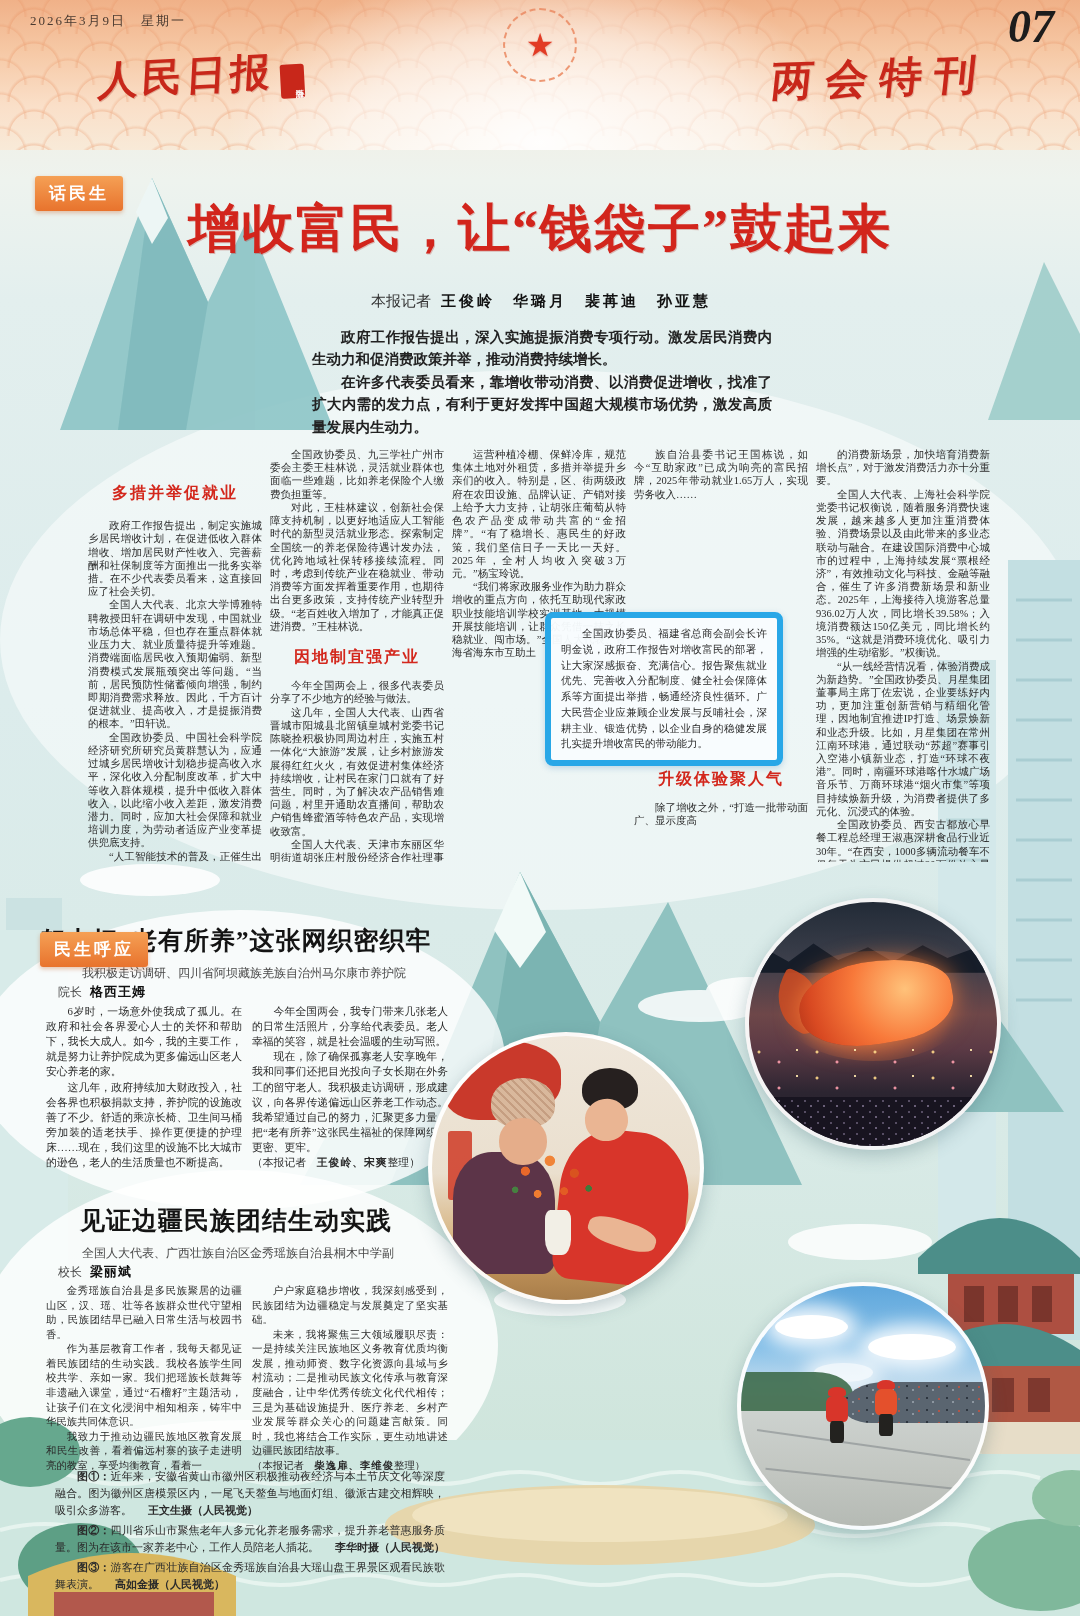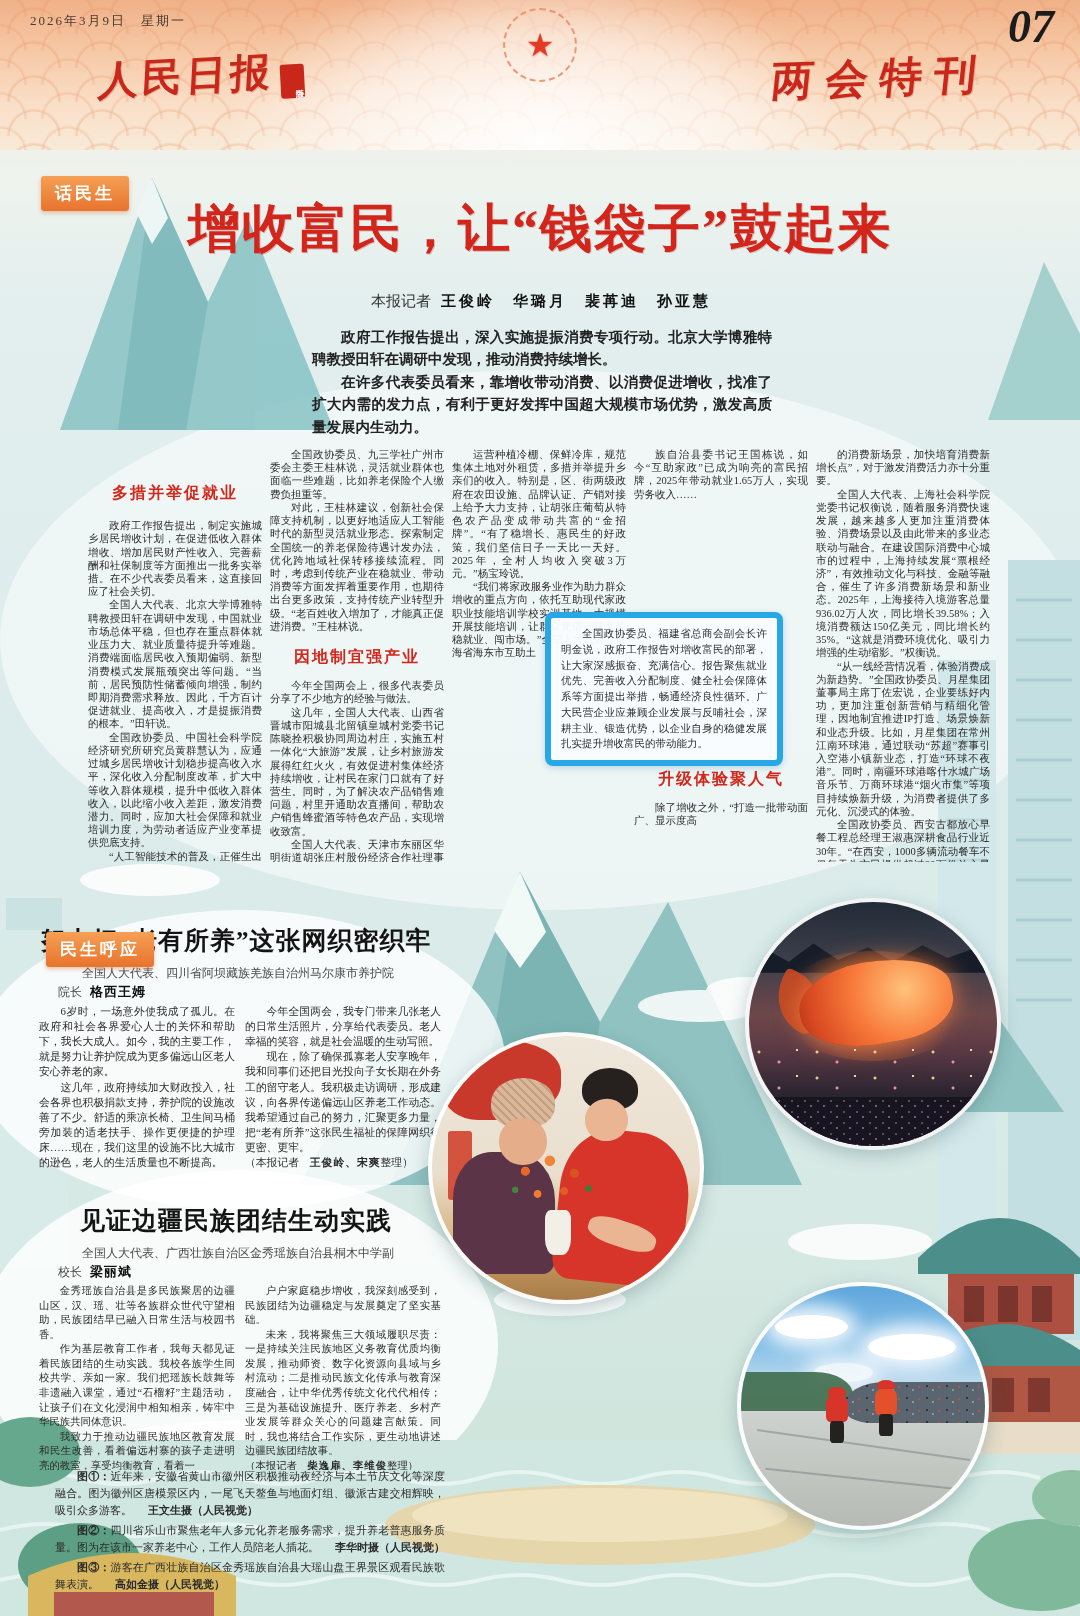--- a/index.html
+++ b/index.html
@@ -28,21 +28,21 @@
   .star-ring{position:absolute;left:503px;top:8px;width:74px;height:74px;border:2px dashed rgba(236,142,104,.9);border-radius:50%;display:flex;align-items:center;justify-content:center;}
   .star-glyph{font-size:32px;color:#e23b24;text-shadow:0 1px 2px rgba(180,40,20,.4);font-family:"DejaVu Sans",sans-serif;}
   .brand{position:absolute;left:98px;top:48px;transform:rotate(-3deg);display:flex;align-items:flex-end;gap:6px;}
   .brand-name{font-size:40px;font-weight:900;color:#c8271a;letter-spacing:4px;transform:skewX(-6deg);text-shadow:1px 1px 0 rgba(160,30,15,.25);}
   .brand-seal{display:inline-block;width:24px;height:34px;background:#c8271a;color:#fff;font-size:9px;line-height:11px;writing-mode:vertical-rl;text-align:center;border-radius:3px;padding-top:2px;font-family:"Liberation Sans",sans-serif;}
   .special{position:absolute;right:92px;top:50px;font-size:42px;font-weight:900;color:#c8271a;letter-spacing:12px;transform:skewX(-8deg) rotate(-2deg);text-shadow:1px 1px 0 rgba(160,30,15,.2);}
 
   
   .tag{position:absolute;z-index:3;background:linear-gradient(180deg,#f5a055,#e8732d);color:#fff;
     font-family:"Liberation Sans",sans-serif;font-weight:bold;font-size:17px;letter-spacing:3px;
-    padding:6px 14px;border-radius:3px;box-shadow:0 2px 4px rgba(200,90,30,.35);margin-left:6px;}
+    padding:6px 14px;border-radius:3px;box-shadow:0 2px 4px rgba(200,90,30,.35);}
   .tag-hua{left:35px;top:176px;}
   .tag-min{left:40px;top:932px;}
 
   
   .feature-title{position:absolute;z-index:2;left:80px;top:194px;width:920px;margin:0;text-align:center;
     font-size:52px;font-weight:900;color:#d2251c;letter-spacing:2px;text-shadow:1px 1px 0 rgba(170,25,15,.25);}
   .feature-byline{position:absolute;z-index:2;left:310px;top:292px;width:462px;margin:0;text-align:center;
     font-size:15px;color:#333;}
   .feature-byline b{margin-left:10px;letter-spacing:3px;color:#111;}
   .lead{position:absolute;z-index:2;left:312px;top:326px;width:460px;font-size:14.5px;font-weight:bold;
@@ -66,21 +66,21 @@
   .r-title{position:absolute;z-index:2;left:40px;width:392px;margin:0;text-align:center;
     font-size:25px;font-weight:900;color:#141414;letter-spacing:1px;}
   .r1-title{top:924px;}
   .r2-title{top:1204px;}
   .r-byline{position:absolute;z-index:2;left:58px;width:376px;margin:0;font-size:12px;color:#4a4a4a;line-height:1.5;}
   .r1-byline{top:964px;}
   .r2-byline{top:1244px;}
   .r-byline .bl1{display:block;text-indent:2em;}
   .r-byline .role{margin-right:8px;}
   .r-byline .author{font-weight:bold;color:#111;font-size:13px;letter-spacing:1px;}
-  .r-body{position:absolute;z-index:2;left:39px;width:402px;display:flex;gap:10px;
+  .r-body{position:absolute;z-index:2;left:46px;width:402px;display:flex;gap:10px;
     font-size:10.8px;line-height:1.4;color:#2b2b2b;}
   .r1-body{top:1004px;height:192px;overflow:hidden;}
   .r2-body{top:1284px;height:186px;overflow:hidden;font-size:10.4px;}
   .r-body .rcol{flex:1;overflow:hidden;}
   .r-body p{margin:0;text-indent:2em;text-align:justify;}
   .credit{margin-top:2px;text-align:right;text-indent:0 !important;}
   .credit b{letter-spacing:1px;}
 
   
   .captions{position:absolute;z-index:2;left:55px;top:1468px;width:390px;font-size:11px;line-height:1.55;color:#2b2b2b;}
@@ -252,21 +252,21 @@
       <span class="brand-seal">海外版</span>
     </div>
     <div class="special">两会特刊</div>
   </header>
 
   <section>
     <div class="tag tag-hua">话民生</div>
     <h1 class="feature-title">增收富民，让“钱袋子”鼓起来</h1>
     <p class="feature-byline"><span>本报记者</span><b>王俊岭　华璐月　裴苒迪　孙亚慧</b></p>
     <div class="lead">
-      <p>政府工作报告提出，深入实施提振消费专项行动。北京大学博雅特聘教授田轩在调研中发现，推动消费持续增长。</p>
+      <p>政府工作报告提出，深入实施提振消费专项行动。激发居民消费内生动力和促消费政策并举，推动消费持续增长。</p>
       <p>在许多代表委员看来，靠增收带动消费、以消费促进增收，找准了扩大内需的发力点，有利于更好发挥中国超大规模市场优势，激发高质量发展内生动力。</p>
     </div>
 
     <div class="body-cols">
       <div class="col">
         <h3 class="subhead first">多措并举促就业</h3>
         <p>政府工作报告提出，制定实施城乡居民增收计划，在促进低收入群体增收、增加居民财产性收入、完善薪酬和社保制度等方面推出一批务实举措。在不少代表委员看来，这直接回应了社会关切。</p>
         <p>全国人大代表、北京大学博雅特聘教授田轩在调研中发现，中国就业市场总体平稳，但也存在重点群体就业压力大、就业质量待提升等难题。消费端面临居民收入预期偏弱、新型消费模式发展瓶颈突出等问题。“当前，居民预防性储蓄倾向增强，制约即期消费需求释放。因此，千方百计促进就业、提高收入，才是提振消费的根本。”田轩说。</p>
         <p>全国政协委员、中国社会科学院经济研究所研究员黄群慧认为，应通过城乡居民增收计划稳步提高收入水平，深化收入分配制度改革，扩大中等收入群体规模，提升中低收入群体收入，以此缩小收入差距，激发消费潜力。同时，应加大社会保障和就业培训力度，为劳动者适应产业变革提供兜底支持。</p>
         <p>“人工智能技术的普及，正催生出规模庞大的AI赋能型灵活就业群体。在文案、设计、编程、营销等领域，一人公司、小微工作室等迅速发展，有效对接了中小微企业数字化转型中产生的海量、零散需求。”</p>
@@ -299,21 +299,21 @@
 
     <aside class="highlight">
       <p>全国政协委员、福建省总商会副会长许明金说，政府工作报告对增收富民的部署，让大家深感振奋、充满信心。报告聚焦就业优先、完善收入分配制度、健全社会保障体系等方面提出举措，畅通经济良性循环。广大民营企业应兼顾企业发展与反哺社会，深耕主业、锻造优势，以企业自身的稳健发展扎实提升增收富民的带动能力。</p>
     </aside>
   </section>
 
   <section>
     <div class="tag tag-min">民生呼应</div>
 
     <h2 class="r-title r1-title">努力把“老有所养”这张网织密织牢</h2>
-    <p class="r-byline r1-byline"><span class="bl1">全国人大代表、四川省阿坝藏族羌族自治州马尔康市养护院</span><span class="role">院长</span><span class="author">格西王姆</span></p>
+    <p class="r-byline r1-byline"><span class="bl1">我积极走访调研、四川省阿坝藏族羌族自治州马尔康市养护院</span><span class="role">院长</span><span class="author">格西王姆</span></p>
     <div class="r-body r1-body">
       <div class="rcol">
         <p>6岁时，一场意外使我成了孤儿。在政府和社会各界爱心人士的关怀和帮助下，我长大成人。如今，我的主要工作，就是努力让养护院成为更多偏远山区老人安心养老的家。</p>
         <p>这几年，政府持续加大财政投入，社会各界也积极捐款支持，养护院的设施改善了不少。舒适的乘凉长椅、卫生间马桶旁加装的适老扶手、操作更便捷的护理床……现在，我们这里的设施不比大城市的逊色，老人的生活质量也不断提高。</p>
       </div>
       <div class="rcol">
         <p>今年全国两会，我专门带来几张老人的日常生活照片，分享给代表委员。老人幸福的笑容，就是社会温暖的生动写照。</p>
         <p>现在，除了确保孤寡老人安享晚年，我和同事们还把目光投向子女长期在外务工的留守老人。我积极走访调研，形成建议，向各界传递偏远山区养老工作动态。我希望通过自己的努力，汇聚更多力量，把“老有所养”这张民生福祉的保障网织得更密、更牢。</p>
         <p class="credit"><span>（本报记者　</span><b>王俊岭、宋爽</b><span>整理）</span></p>
       </div>

